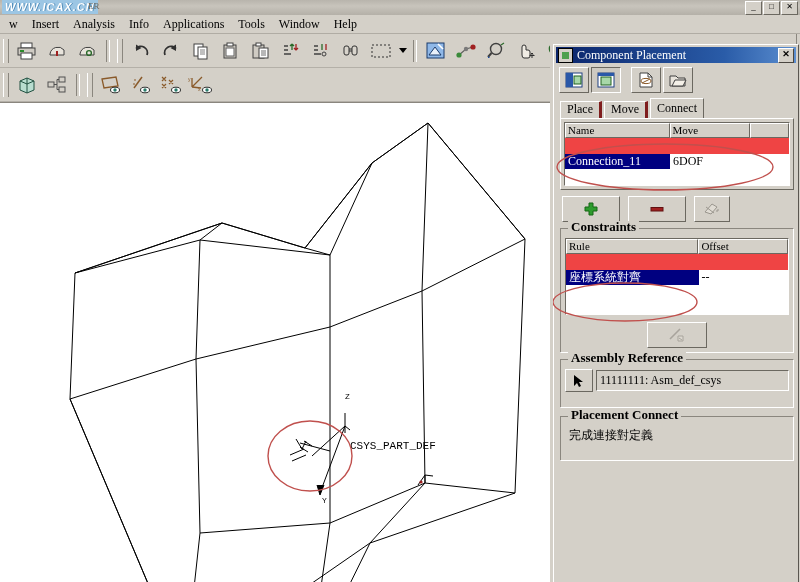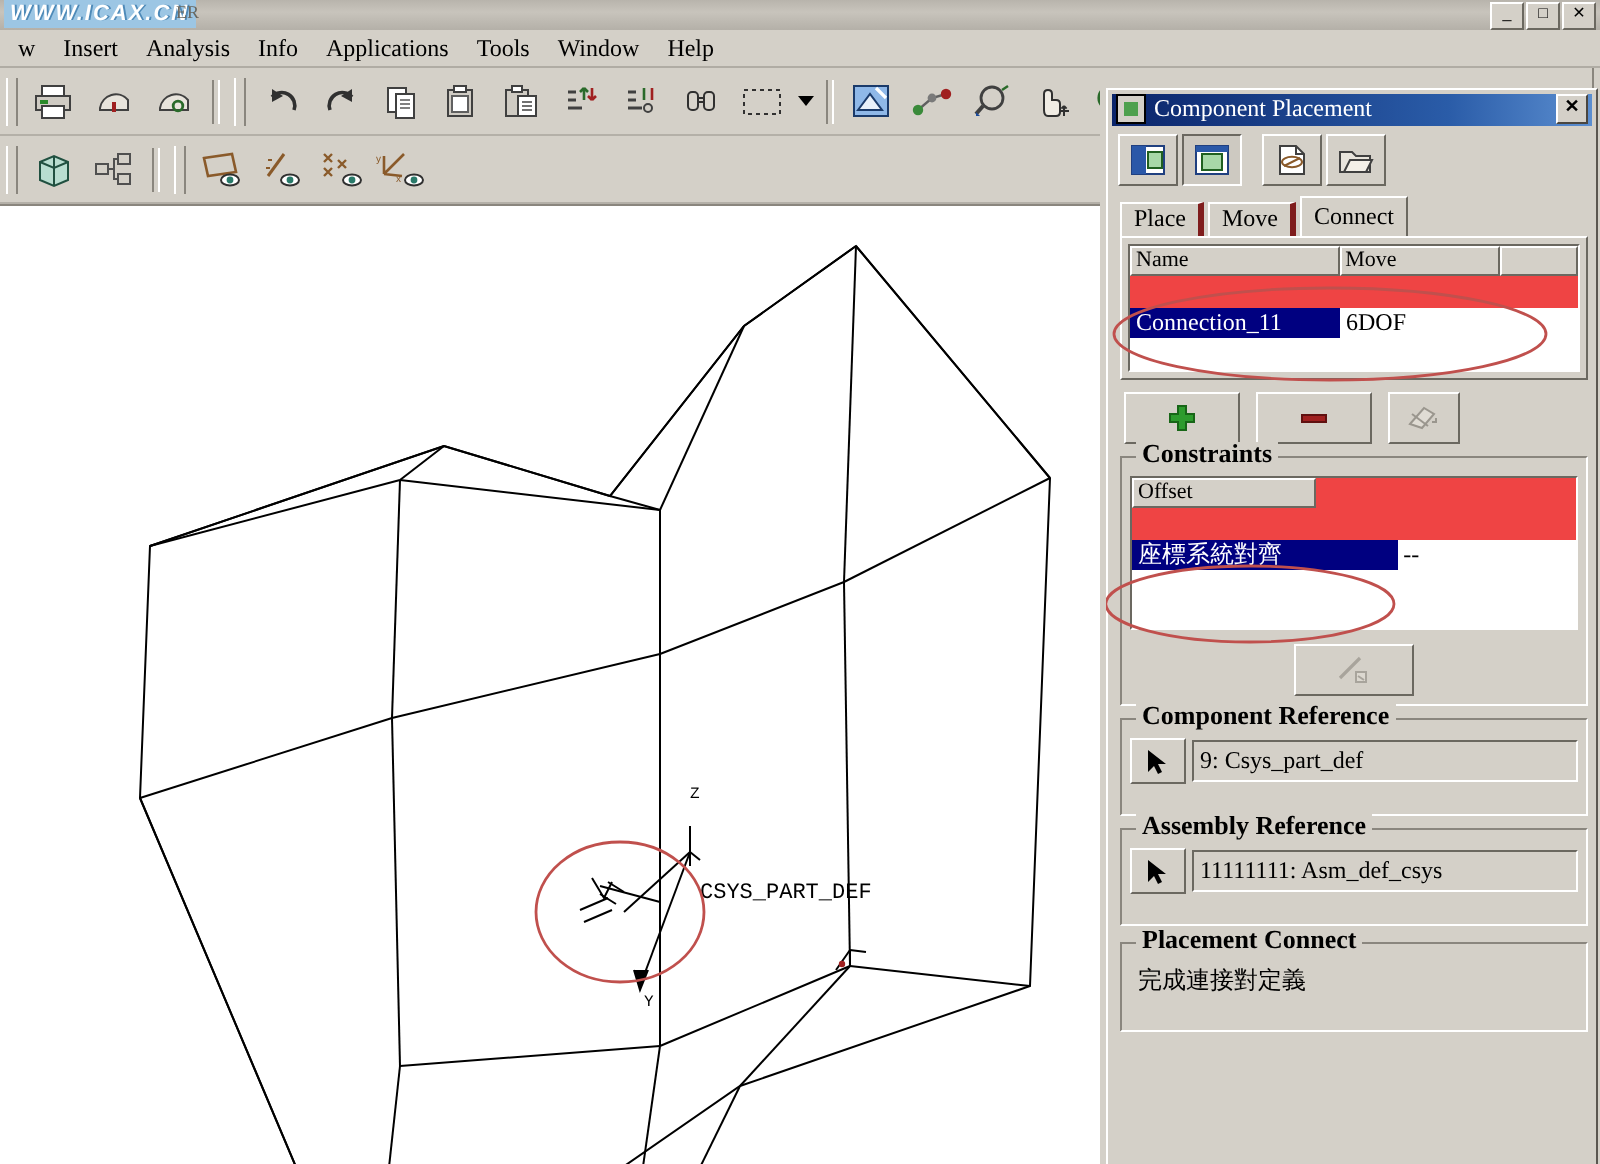--- a/index.html
+++ b/index.html
@@ -84,21 +84,21 @@
   
   .dlg{
     position:absolute;left:553px;top:44px;width:244px;height:538px;
     background:#d4d0c8;
     border-top:1px solid #ffffff;border-left:1px solid #ffffff;
     border-right:1px solid #5a5650;border-bottom:1px solid #5a5650;
   }
   .dlg-title{
     height:16px;margin:2px 2px 0 2px;
     background:linear-gradient(to right,#0a246a 0%,#2a5ca8 70%,#5b8ed0 100%);
-    display:flex;align-items:flex-start;color:#fff;
+    display:flex;align-items:center;color:#fff;
     font-family:"Liberation Serif",serif;font-size:12px;padding-left:2px;
   }
   .dlg-title .dicon{
     width:13px;height:13px;margin-right:4px;flex:none;
     background:#d4d0c8;border:1px solid #000;position:relative;
   }
   .dlg-title .dicon:after{
     content:"";position:absolute;left:3px;top:3px;width:7px;height:7px;background:#4ea04e;
   }
   .dlg-title .dtxt{flex:1;}
@@ -602,52 +602,40 @@
           <path d="M13 10 l2 0 l0 -2" stroke="#9a968e" fill="none"></path>
         </svg>
       </div>
     </div>
 
     <div class="gbox" style="height:120px">
       <div class="glabel">Constraints</div>
       <div class="gbody">
         <div style="background:#fff;border-top:1px solid #6b6860;border-left:1px solid #6b6860;border-right:1px solid #fff;border-bottom:1px solid #fff;height:75px;overflow:hidden;">
           <div class="ghead">
+            <div class="gh" style="width:132px">Rule</div>
             <div class="gh" style="width:88px">Offset</div>
           </div>
           <div class="grow">
             <div class="gc sel" style="width:132px;font-family:'DejaVu Sans',sans-serif;font-size:12px;line-height:15px;">座標系統對齊</div>
             <div class="gc" style="width:88px">--</div>
           </div>
         </div>
         <div class="editbtnwrap">
           <div class="editbtn">
             <svg width="20" height="16" viewBox="0 0 20 16">
               <path d="M3 12 L13 2" stroke="#a8a49c" stroke-width="1.6"></path>
               <path d="M11 9 L16 9 L16 14 L11 14 Z" fill="#dcd8d0" stroke="#a8a49c"></path>
               <path d="M12 11 l3 2" stroke="#a8a49c"></path>
             </svg>
           </div>
         </div>
       </div>
     </div>
 
-    <div class="gbox" style="height:44px">
-      <div class="glabel">Component Reference</div>
-      <div class="gbody">
-        <div class="refrow">
-          <div class="refbtn">
-            <svg width="12" height="14" viewBox="0 0 12 14">
-              <path d="M1 1 L1 12 L4 9 L6 13 L8 12 L6 8 L10 8 Z" fill="#000"></path>
-            </svg>
-          </div>
-          <div class="reffield">9: Csys_part_def</div>
-        </div>
-      </div>
-    </div>
 
     <div class="gbox" style="height:44px">
       <div class="glabel">Assembly Reference</div>
       <div class="gbody">
         <div class="refrow">
           <div class="refbtn">
             <svg width="12" height="14" viewBox="0 0 12 14">
               <path d="M1 1 L1 12 L4 9 L6 13 L8 12 L6 8 L10 8 Z" fill="#000"></path>
             </svg>
           </div>

